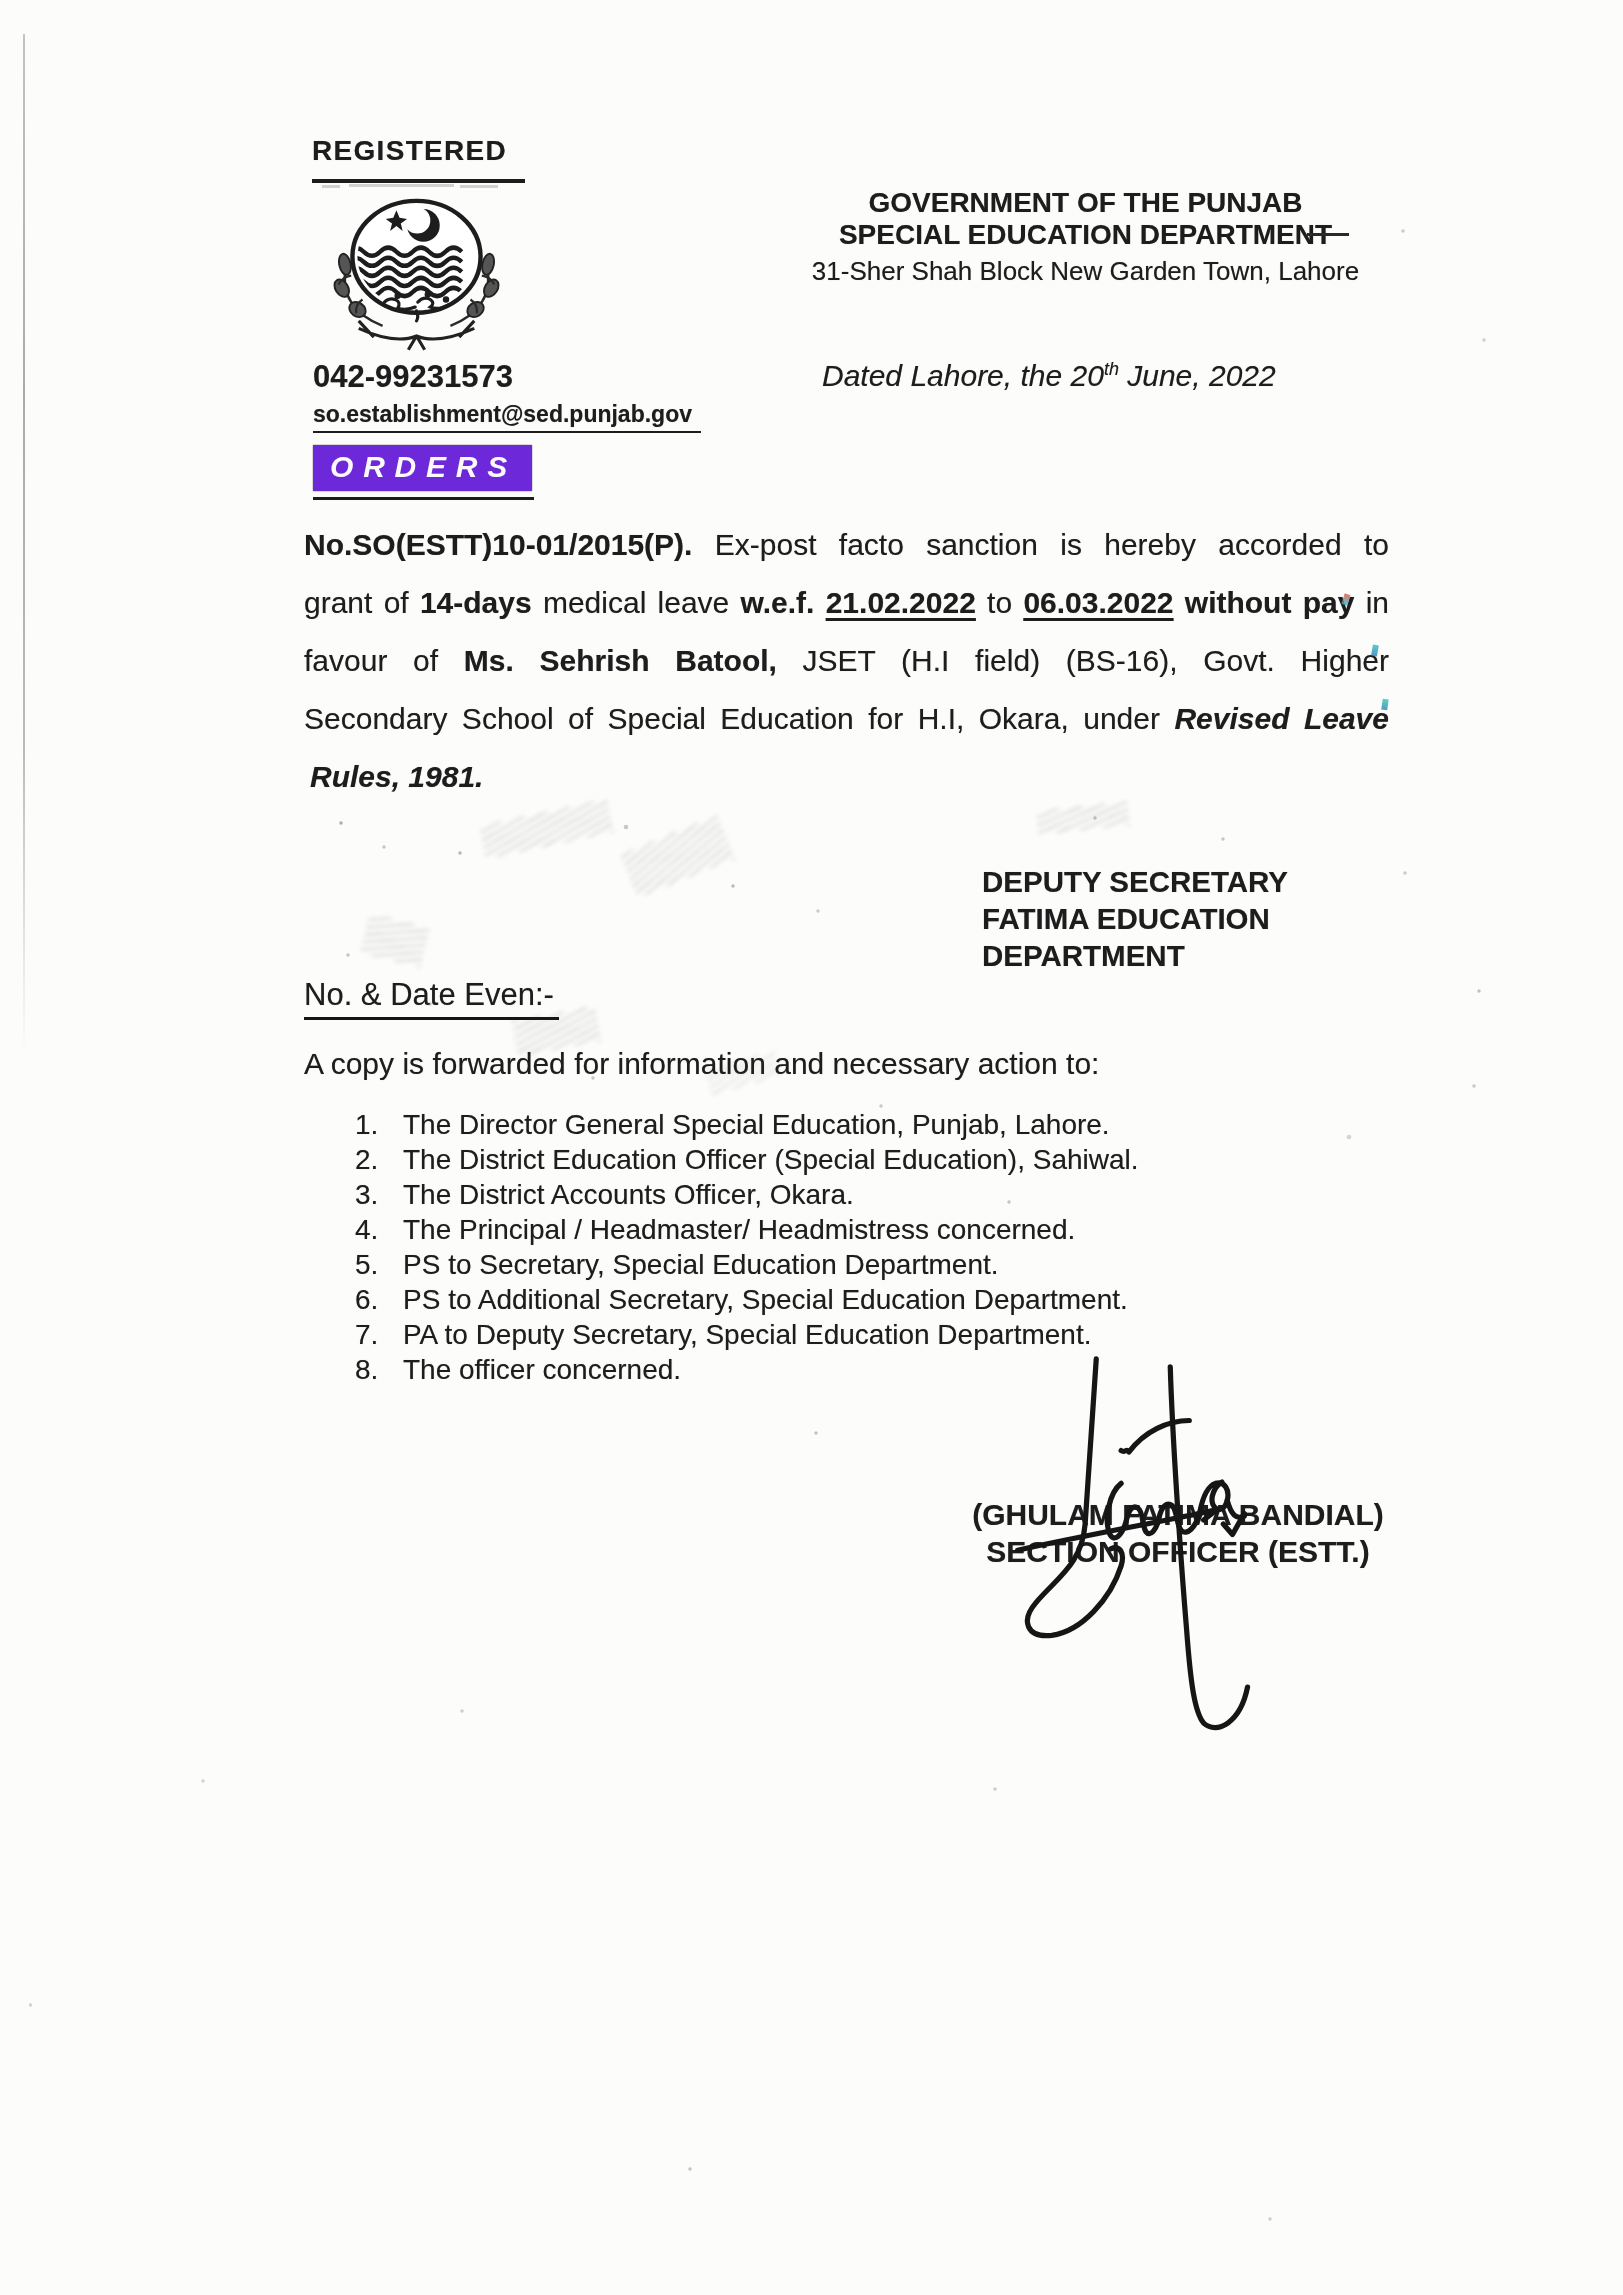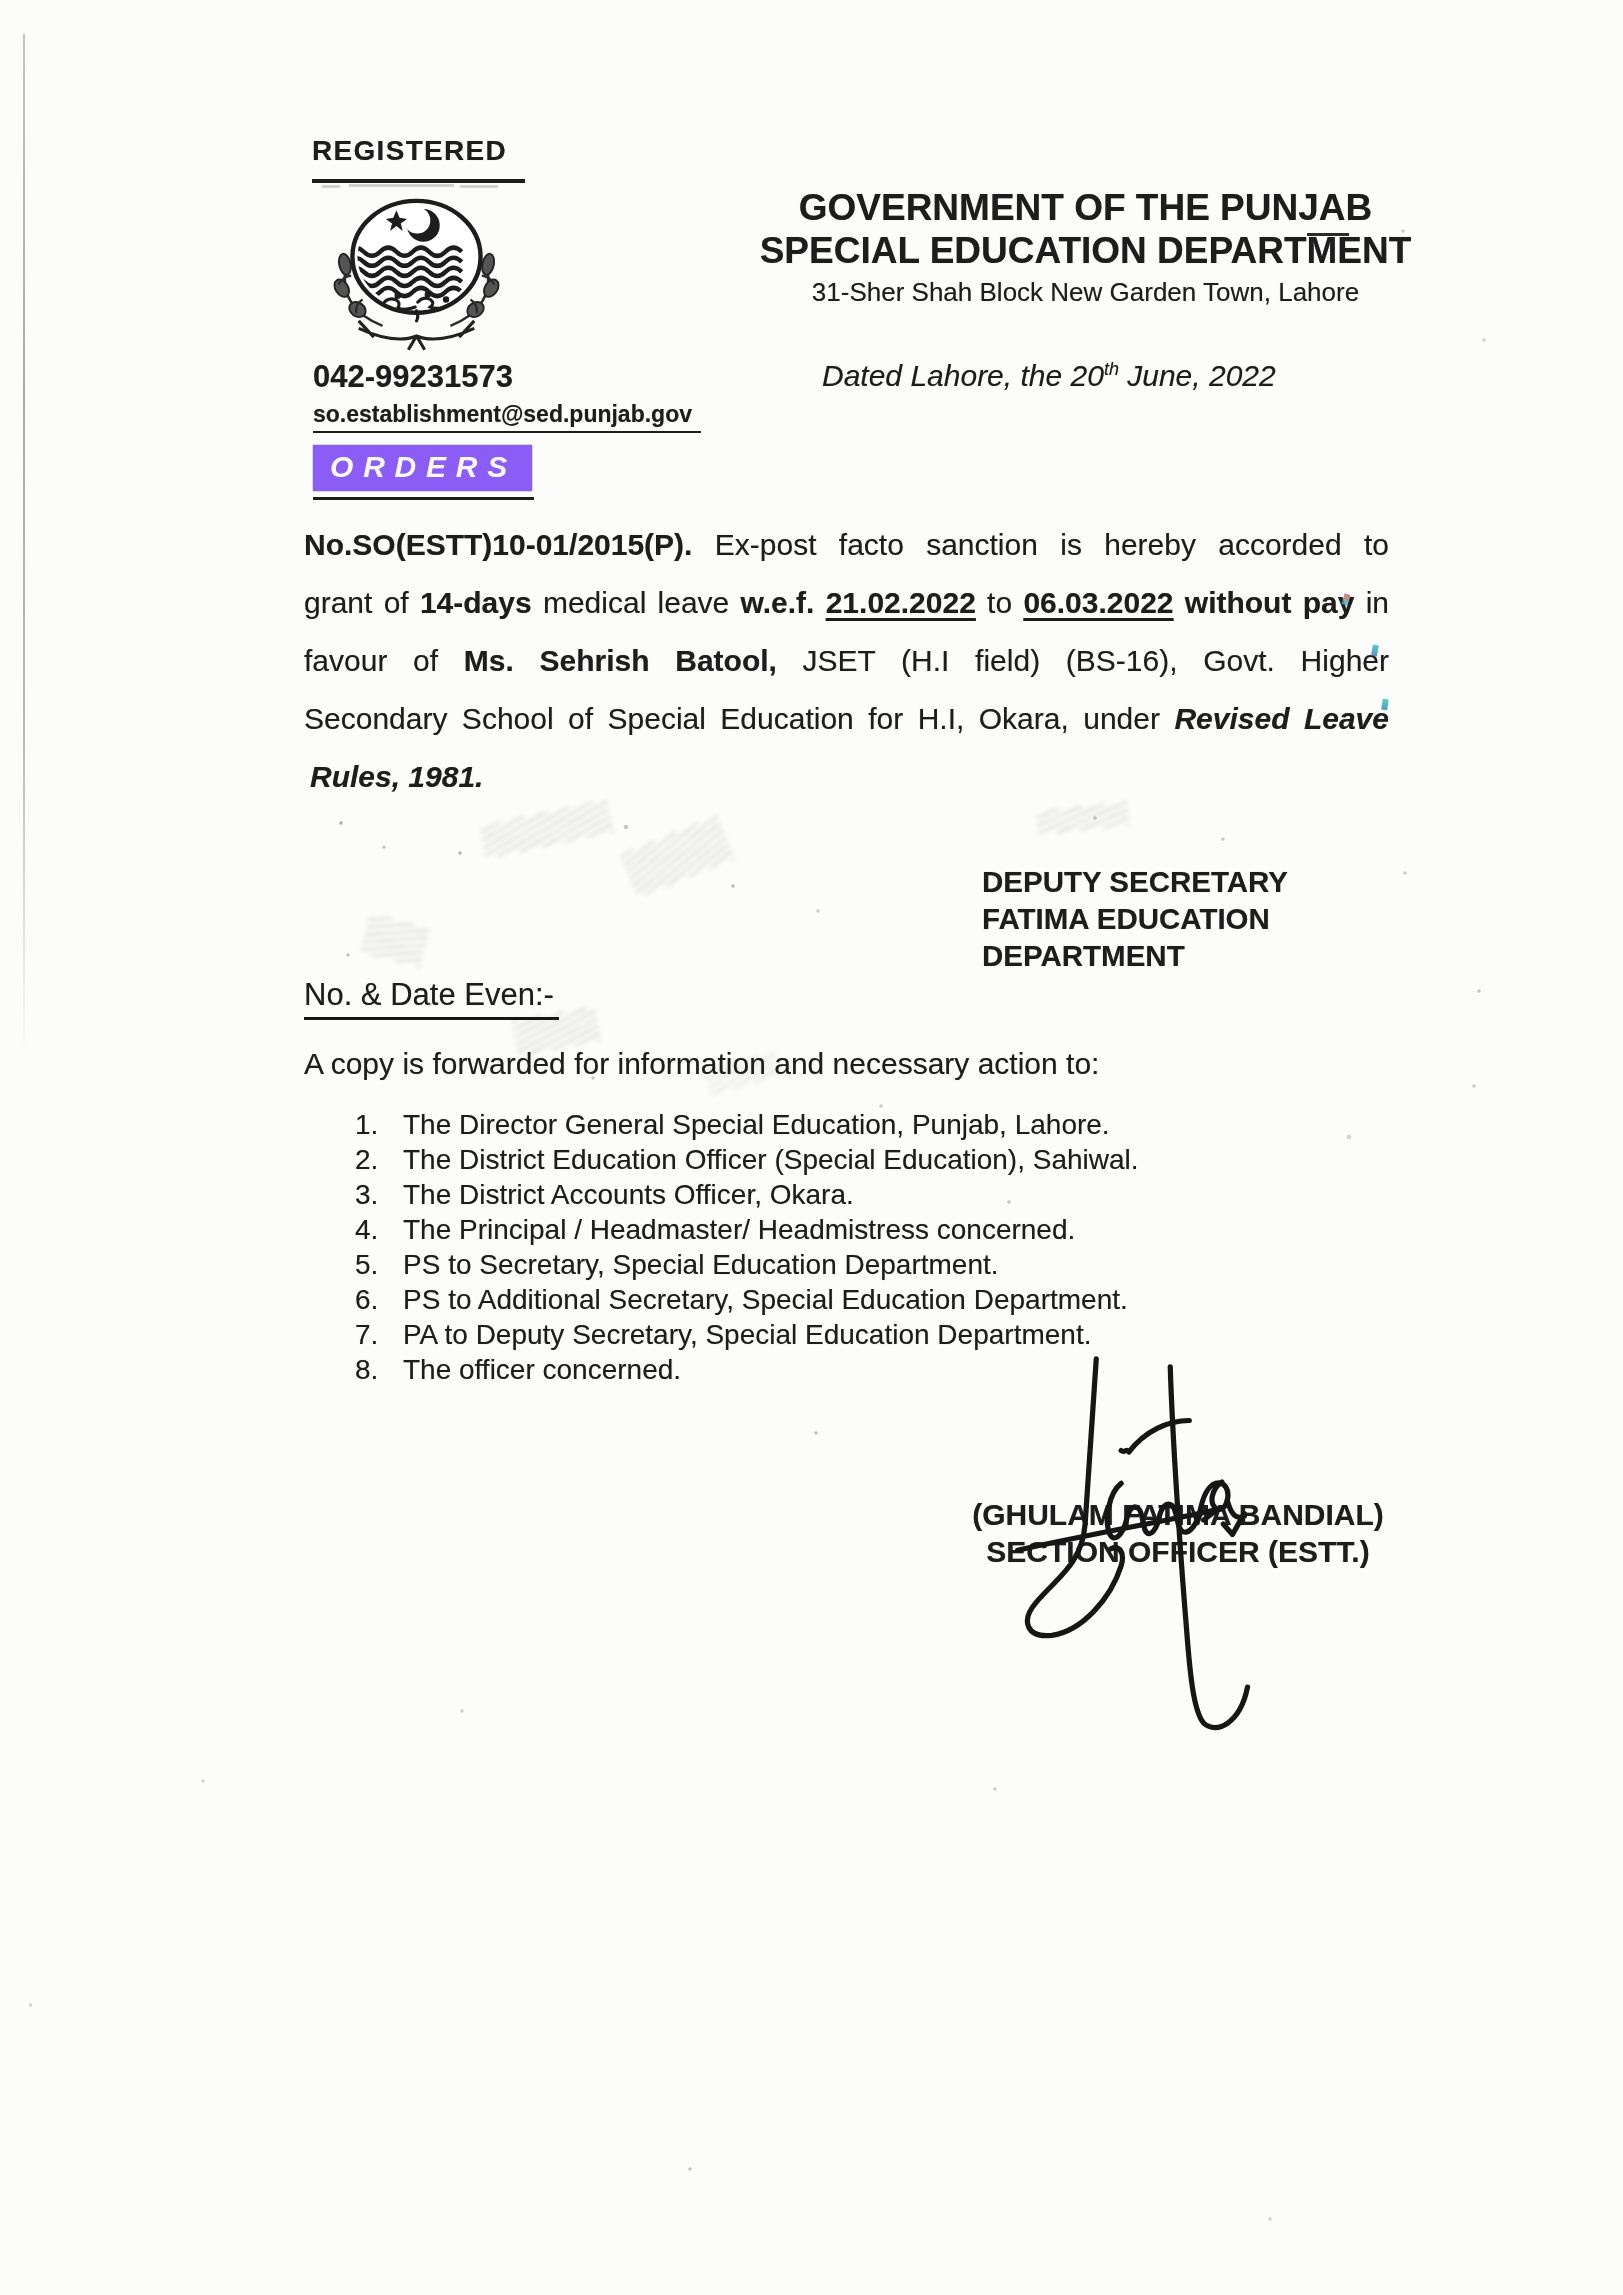--- a/index.html
+++ b/index.html
@@ -9,31 +9,31 @@
 
   .scanline{position:absolute;left:23px;top:34px;width:2px;height:1021px;
     background:linear-gradient(#b0b0b0 0%,#8f8f8f 35%,#a5a5a5 70%,rgba(170,170,170,0) 100%);opacity:.75;}
 
   .registered{position:absolute;left:312px;top:135px;font-size:28px;font-weight:bold;letter-spacing:1.3px;}
   .registered-underline{position:absolute;left:312px;top:179px;width:213px;height:3.9px;background:#1d1d1d;}
 
   .logo{position:absolute;left:321px;top:194px;width:191px;height:157px;}
 
   .letterhead{position:absolute;left:758px;top:187px;width:655px;text-align:center;line-height:1.16;}
-  .org1,.org2{font-size:37px;font-weight:bold;}
+  .org1,.org2{font-size:28px;font-weight:bold;}
   .addr{font-size:26px;margin-top:3.9px;}
   .org-overline{position:absolute;left:549px;top:46px;width:42px;height:2.6px;background:#2a2a2a;}
 
   .phone{position:absolute;left:313px;top:359px;font-size:31px;font-weight:bold;}
   .email{position:absolute;left:313px;top:401px;font-size:23px;font-weight:bold;
          border-bottom:2.6px solid #1d1d1d;padding:0 9.2px 2.6px 0;}
   .dateline{position:absolute;left:822px;top:359px;font-size:30px;font-style:italic;}
   .dateline sup{font-size:60%;vertical-align:super;}
 
-  .orders-badge{position:absolute;left:313px;top:445px;background:#8b5cf6;color:#fafafa;
+  .orders-badge{position:absolute;left:313px;top:445px;background:#6d28d9;color:#fafafa;
     font-size:30px;font-weight:bold;font-style:italic;letter-spacing:9.8px;
     padding:5.2px 14.4px 6.5px 17px;box-shadow:0 0 1.3px rgba(0,0,0,.6);}
   .orders-underline{position:absolute;left:313px;top:497px;width:221px;height:2.6px;background:#1d1d1d;}
 
   .order-para{position:absolute;left:304px;top:516px;width:1085px;font-size:30px;}
   .p-line{height:58px;line-height:58px;text-align:justify;text-align-last:justify;white-space:normal;}
   .p-line.last{text-align:left;text-align-last:left;margin-left:6px;}
   .b{font-weight:bold;} .i{font-style:italic;} .u{text-decoration:underline;text-decoration-thickness:2.6px;text-underline-offset:5.2px;}
 
   .deputy{position:absolute;left:982px;top:863px;width:393px;text-align:left;

